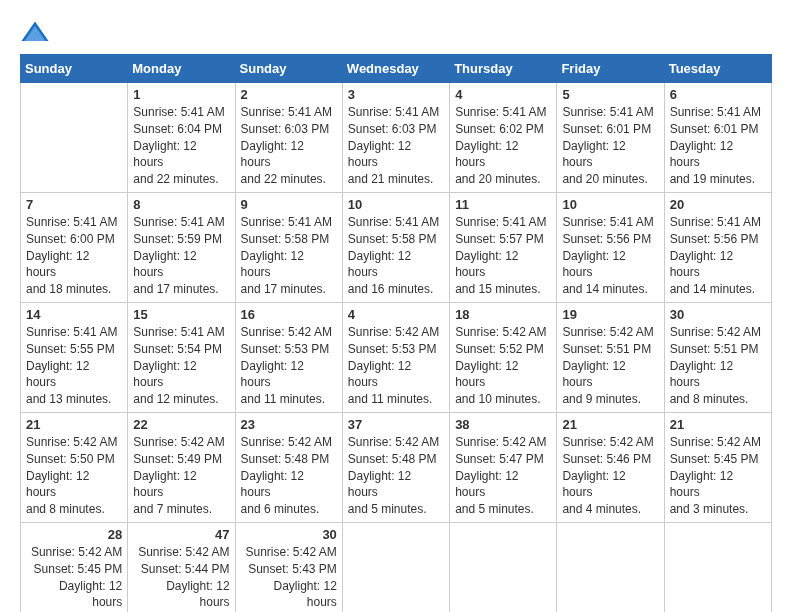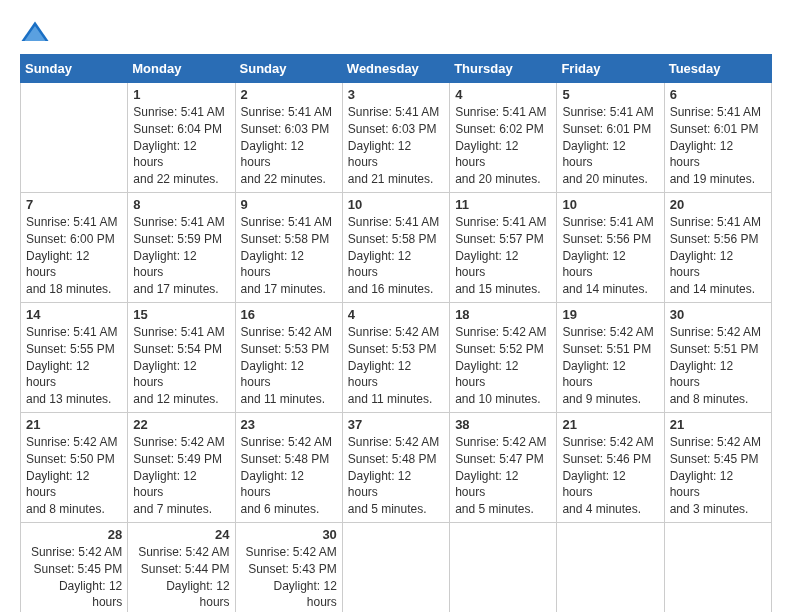--- a/index.html
+++ b/index.html
@@ -322,21 +322,21 @@
       </tr>
       <tr>
         <td>
           <span class="day-number">28</span>
           <div class="day-info" style="white-space: pre-line;">Sunrise: 5:42 AM
 Sunset: 5:45 PM
 Daylight: 12 hours
 and 2 minutes.</div>
         </td>
         <td>
-          <span class="day-number">24</span>
+          <span class="day-number">47</span>
           <div class="day-info" style="white-space: pre-line;">Sunrise: 5:42 AM
 Sunset: 5:44 PM
 Daylight: 12 hours
 and 2 minutes.</div>
         </td>
         <td>
           <span class="day-number">30</span>
           <div class="day-info" style="white-space: pre-line;">Sunrise: 5:42 AM
 Sunset: 5:43 PM
 Daylight: 12 hours

